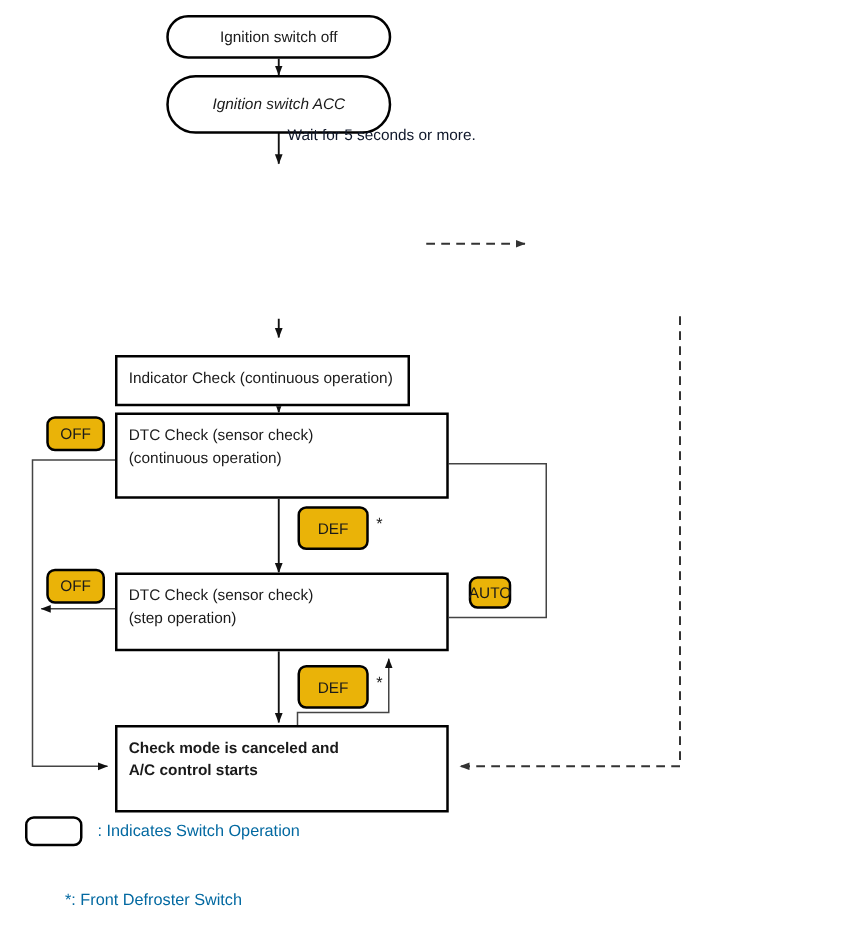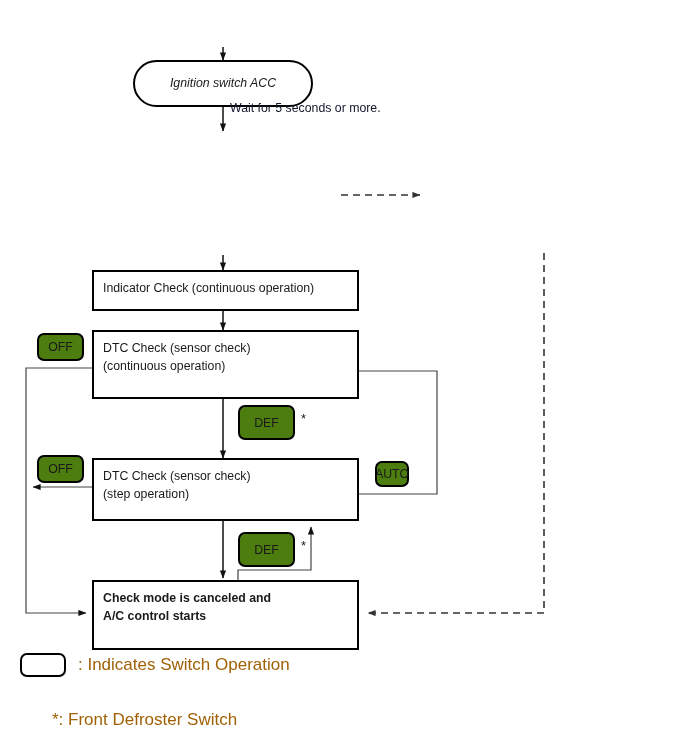--- a/index.html
+++ b/index.html
@@ -56,21 +56,21 @@
     text-align: center;
   }
   .node.topleft .txt {
     left: 9px;
     top: 8px;
     text-align: left;
   }
   .badge {
     position: absolute;
     box-sizing: border-box;
-    background: #4d7c0f;
+    background: #eab308;
     border: 2.2px solid #000000;
     border-radius: 7px;
     display: flex;
     align-items: center;
     justify-content: center;
     font-size: 12.3px;
     color: #1a1a1a;
   }
   .star {
     position: absolute;
@@ -87,23 +87,23 @@
   }
   .legend-swatch {
     position: absolute;
     box-sizing: border-box;
     background: #ffffff;
     border: 2.2px solid #000000;
     border-radius: 7px;
   }
   .legend-text {
     position: absolute;
-    font-size: 17px;
+    font-size: 13px;
     line-height: 16px;
-    color: #a16207;
+    color: #0369a1;
     white-space: nowrap;
   }
 </style>
 </head>
 <body>
 
 <div id="canvas">
 
   <svg class="wires" viewBox="0 0 688 755" xmlns="http://www.w3.org/2000/svg">
     <defs>
@@ -142,30 +142,33 @@
     </g>
 
     <g stroke="#333333" fill="none" stroke-width="1.6" stroke-dasharray="7,5">
 
       <path d="M341,195 L420,195" marker-end="url(#ahd)"></path>
 
       <path d="M544,253 L544,613 L368,613" marker-end="url(#ahd)"></path>
     </g>
   </svg>
 
+  <div class="node stadium center" style="left:133px; top:12px; width:180px; height:35px;">
+    <div class="txt">Ignition switch off</div>
+  </div>
 
   <div class="node stadium center" style="left:133px; top:60px; width:180px; height:47px;font-style:italic;">
     <div class="txt">Ignition switch ACC</div>
   </div>
 
   <div class="edge-label" style="left:230px; top:101px;">Wait for 5 seconds or more.</div>
 
 
 
-  <div class="node rect topleft" style="left:92px; top:270px; width:267px; height:41px;">
+  <div class="node rect topleft" style="left:92px; top:284px; width:236px; height:41px;">
     <div class="txt">Indicator Check (continuous operation)</div>
   </div>
 
   <div class="node rect topleft" style="left:92px; top:330px; width:267px; height:69px;">
     <div class="txt">DTC Check (sensor check)
 (continuous operation)</div>
   </div>
 
   <div class="node rect topleft" style="left:92px; top:458px; width:267px; height:63px;">
     <div class="txt">DTC Check (sensor check)

